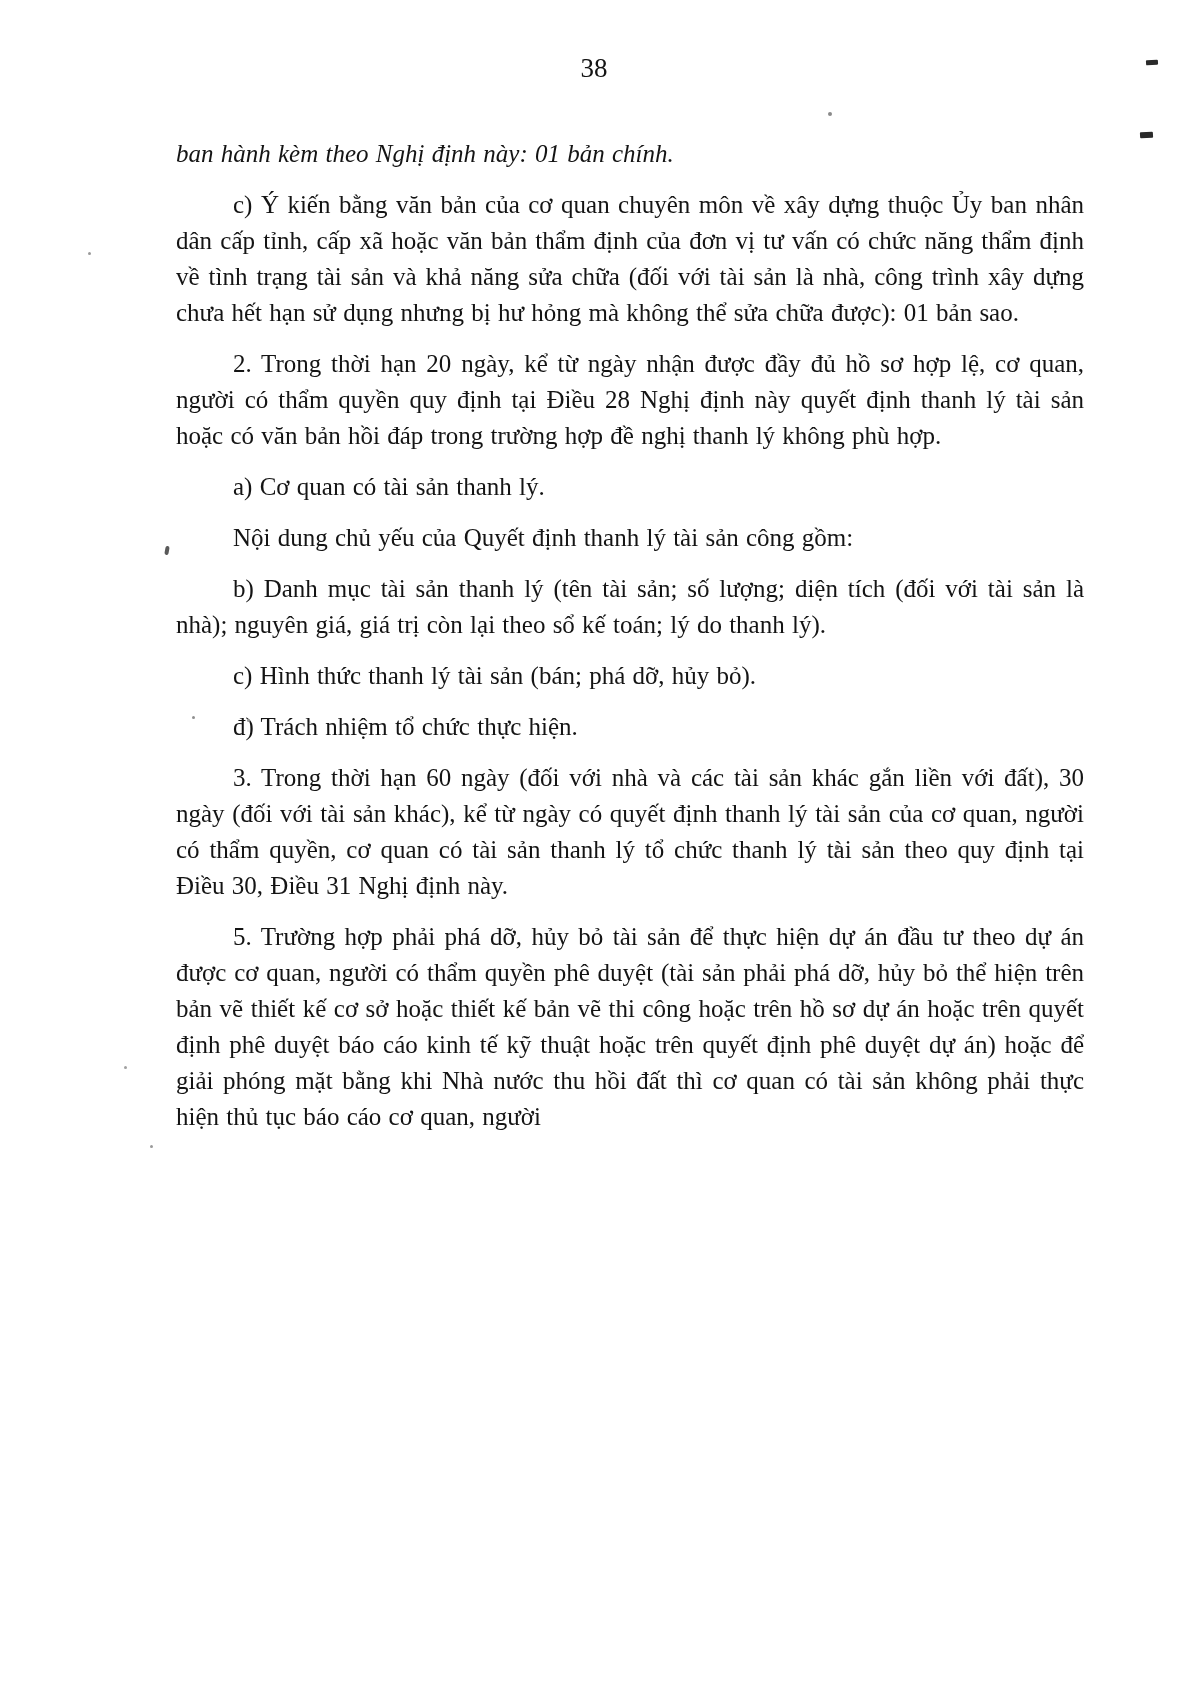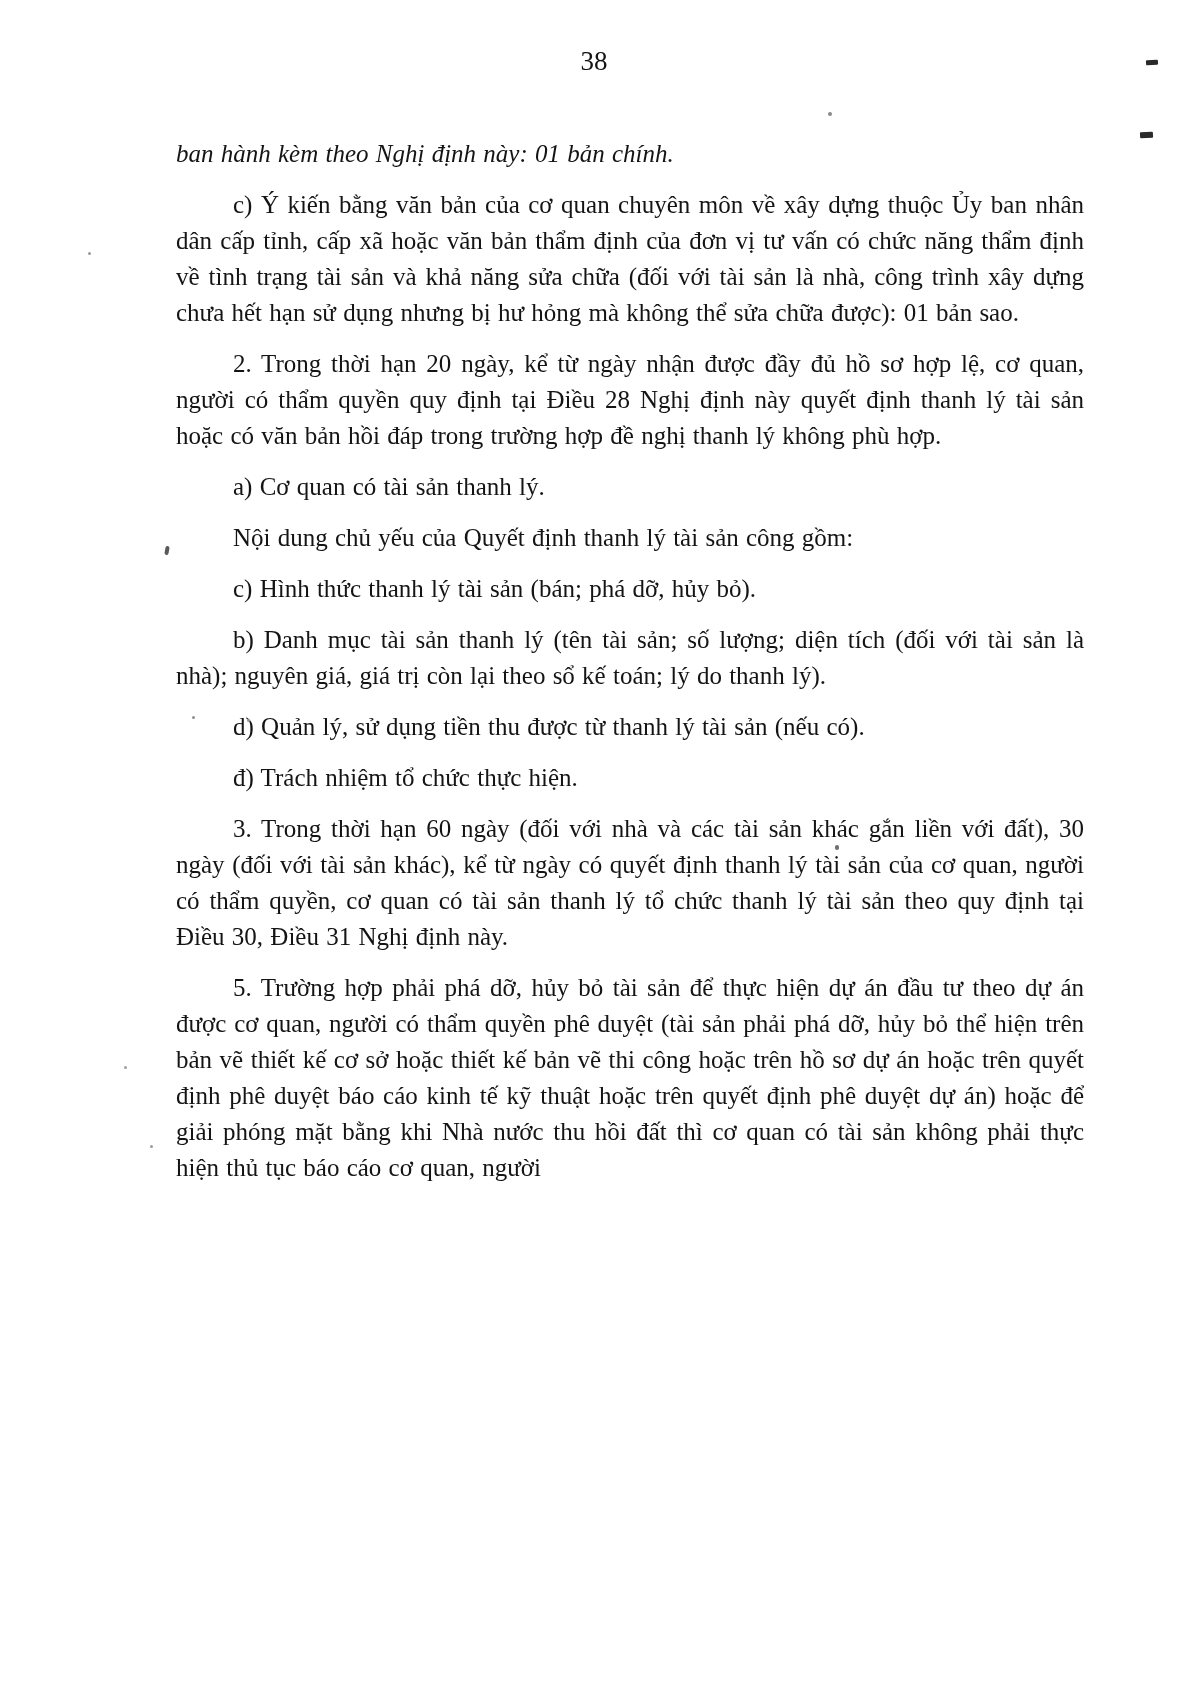--- a/index.html
+++ b/index.html
@@ -11,21 +11,21 @@
     position: relative;
     width: 1200px;
     height: 1694px;
     background: #ffffff;
     overflow: hidden;
     font-family: "Liberation Serif", "DejaVu Serif", serif;
     color: #141414;
   }
   .page-number {
     position: absolute;
-    top: 45px;
+    top: 52px;
     left: 0;
     width: 1188px;
     text-align: center;
     font-size: 27px;
     line-height: 32px;
   }
   .content {
     position: absolute;
     left: 176px;
     top: 136px;
@@ -65,23 +65,22 @@
 <div class="page">
 
   <div class="page-number">38</div>
 
   <div class="content">
     <p class="para no-indent">ban hành kèm theo Nghị định này: 01 bản chính.</p>
     <p class="para">c) Ý kiến bằng văn bản của cơ quan chuyên môn về xây dựng thuộc Ủy ban nhân dân cấp tỉnh, cấp xã hoặc văn bản thẩm định của đơn vị tư vấn có chức năng thẩm định về tình trạng tài sản và khả năng sửa chữa (đối với tài sản là nhà, công trình xây dựng chưa hết hạn sử dụng nhưng bị hư hỏng mà không thể sửa chữa được): 01 bản sao.</p>
     <p class="para">2. Trong thời hạn 20 ngày, kể từ ngày nhận được đầy đủ hồ sơ hợp lệ, cơ quan, người có thẩm quyền quy định tại Điều 28 Nghị định này quyết định thanh lý tài sản hoặc có văn bản hồi đáp trong trường hợp đề nghị thanh lý không phù hợp.</p>
     <p class="para">a) Cơ quan có tài sản thanh lý.</p>
     <p class="para">Nội dung chủ yếu của Quyết định thanh lý tài sản công gồm:</p>
+    <p class="para">b) Danh mục tài sản thanh lý (tên tài sản; số lượng; diện tích (đối với tài sản là nhà); nguyên giá, giá trị còn lại theo sổ kế toán; lý do thanh lý).</p>
     <p class="para">c) Hình thức thanh lý tài sản (bán; phá dỡ, hủy bỏ).</p>
-    <p class="para">b) Danh mục tài sản thanh lý (tên tài sản; số lượng; diện tích (đối với tài sản là nhà); nguyên giá, giá trị còn lại theo sổ kế toán; lý do thanh lý).</p>
-    <p class="para">d) Quản lý, sử dụng tiền thu được từ thanh lý tài sản (nếu có).</p>
     <p class="para">đ) Trách nhiệm tổ chức thực hiện.</p>
     <p class="para">3. Trong thời hạn 60 ngày (đối với nhà và các tài sản khác gắn liền với đất), 30 ngày (đối với tài sản khác), kể từ ngày có quyết định thanh lý tài sản của cơ quan, người có thẩm quyền, cơ quan có tài sản thanh lý tổ chức thanh lý tài sản theo quy định tại Điều 30, Điều 31 Nghị định này.</p>
     <p class="para">5. Trường hợp phải phá dỡ, hủy bỏ tài sản để thực hiện dự án đầu tư theo dự án được cơ quan, người có thẩm quyền phê duyệt (tài sản phải phá dỡ, hủy bỏ thể hiện trên bản vẽ thiết kế cơ sở hoặc thiết kế bản vẽ thi công hoặc trên hồ sơ dự án hoặc trên quyết định phê duyệt báo cáo kinh tế kỹ thuật hoặc trên quyết định phê duyệt dự án) hoặc để giải phóng mặt bằng khi Nhà nước thu hồi đất thì cơ quan có tài sản không phải thực hiện thủ tục báo cáo cơ quan, người</p>
   </div>
 
   <span class="artifact a-dash1"></span>
   <span class="artifact a-dash2"></span>
   <span class="artifact a-dot1"></span>
   <span class="artifact a-dot2"></span>
   <span class="artifact a-comma"></span>

